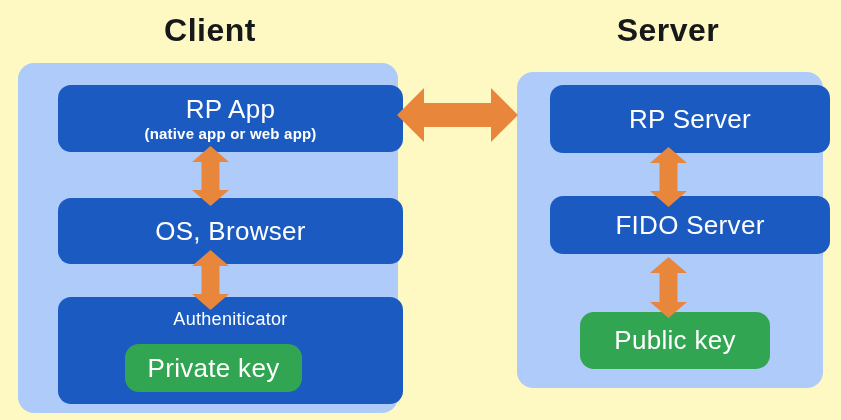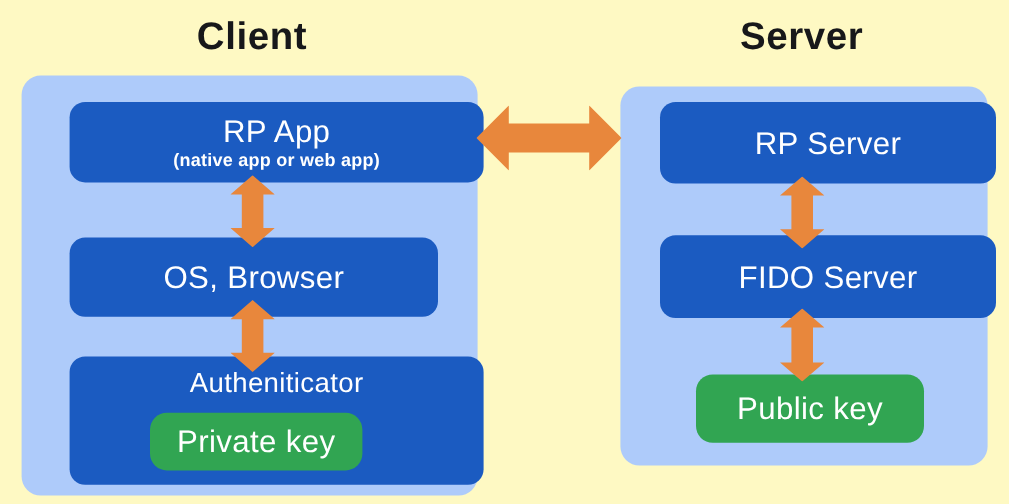--- a/index.html
+++ b/index.html
@@ -51,30 +51,30 @@
     line-height: 30px;
     letter-spacing: 0.3px;
   }
   .box .sub-label {
     font-size: 15px;
     line-height: 19px;
     letter-spacing: 0.2px;
     font-weight: bold;
   }
   .box-rp-app      { left: 38px;  top: 85px;  width: 345px; height: 67px; }
-  .box-os-browser  { left: 38px;  top: 198px; width: 307px; height: 66px; }
+  .box-os-browser  { left: 38px;  top: 198px; width: 345px; height: 66px; }
   .box-authenticator {
     left: 38px; top: 297px; width: 345px; height: 107px;
     justify-content: flex-start;
     padding-top: 9px;
     box-sizing: border-box;
   }
-  .box-authenticator .main-label { font-size: 23px; line-height: 27px; }
+  .box-authenticator .main-label { font-size: 18px; line-height: 27px; }
   .box-rp-server   { left: 530px; top: 85px;  width: 280px; height: 68px; }
-  .box-fido-server { left: 530px; top: 196px; width: 280px; height: 69px; }
+  .box-fido-server { left: 530px; top: 196px; width: 280px; height: 58px; }
 
   .key-box {
     position: absolute;
     background: var(--key-green, #31a552);
     border-radius: 14px;
     color: var(--text-white, #ffffff);
     display: flex;
     align-items: center;
     justify-content: center;
     font-size: 26px;

